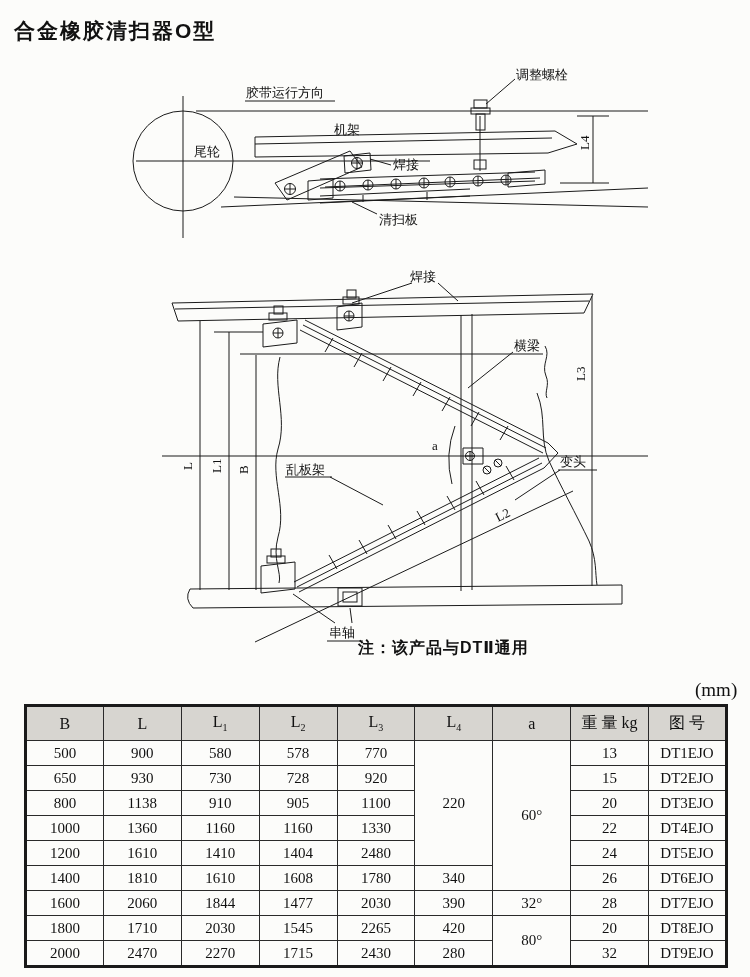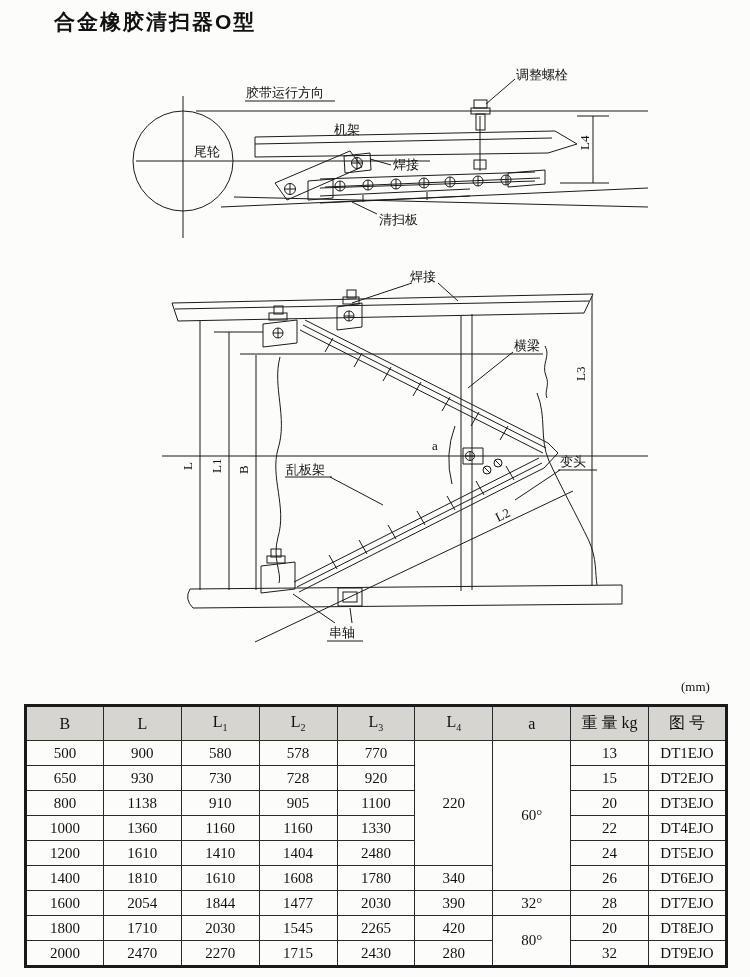--- a/index.html
+++ b/index.html
@@ -1,24 +1,24 @@
 <!DOCTYPE html>
 <html><head>
 <meta charset="utf-8">
 <style>
   html,body{margin:0;padding:0;background:#efefef;}
   .sheet{position:relative;width:750px;height:977px;background:#fcfcfa;overflow:hidden;
          font-family:"Liberation Sans","DejaVu Sans",sans-serif;color:#111;}
-  .title{position:absolute;left:14px;top:8px;font-size:21px;font-weight:bold;letter-spacing:2px;margin-left:40px;}
+  .title{position:absolute;left:14px;top:17px;font-size:21px;font-weight:bold;letter-spacing:2px;}
   .diagrams{position:absolute;left:0;top:0;width:750px;height:680px;}
   .diagrams .ln{stroke:#1b1b1b;stroke-width:1;fill:none;}
   .diagrams text{fill:#111;font-family:"Liberation Sans","DejaVu Sans",sans-serif;font-size:13px;}
   .diagrams text.dim{font-family:"Liberation Serif","DejaVu Serif",serif;font-size:13px;}
   .note{position:absolute;left:358px;top:638px;font-size:16px;font-weight:600;letter-spacing:1px;}
-  .unit{position:absolute;left:681px;top:679px;font-size:13px;
+  .unit{position:absolute;left:695px;top:679px;font-size:19px;
         font-family:"Liberation Serif","DejaVu Serif",serif;}
   table.spec{position:absolute;left:24px;top:704px;width:704px;border-collapse:collapse;
              table-layout:fixed;border:3px solid #1a1a1a;
              font-family:"Liberation Serif","DejaVu Serif",serif;font-size:15px;}
   table.spec th{background:#d7d5d0;height:33px;font-weight:normal;font-size:16px;}
   table.spec td{height:24px;text-align:center;}
   table.spec th,table.spec td{border:1px solid #2a2a2a;padding:0;text-align:center;}
   table.spec sub{font-size:10px;}
 </style>
 </head>
@@ -208,20 +208,21 @@
       <text x="560" y="466">变头</text>
       <text x="329" y="637">串轴</text>
       <text class="dim" transform="rotate(-90 192 470)" x="192" y="470" font-size="12">L</text>
       <text class="dim" transform="rotate(-90 221 473)" x="221" y="473" font-size="12">L1</text>
       <text class="dim" transform="rotate(-90 248 474)" x="248" y="474" font-size="12">B</text>
       <text class="dim" transform="rotate(-26 498 522)" x="498" y="522">L2</text>
       <text class="dim" transform="rotate(-90 585 381)" x="585" y="381">L3</text>
     </g>
   </svg>
 
+  <div class="note">注：该产品与DTⅡ通用</div>
   <div class="unit">(mm)</div>
 
   <table class="spec">
     <thead>
       <tr>
         <th><span>B</span></th>
         <th><span>L</span></th>
         <th><span>L</span><sub>1</sub></th>
         <th><span>L</span><sub>2</sub></th>
         <th><span>L</span><sub>3</sub></th>
@@ -284,21 +285,21 @@
         <td>1810</td>
         <td>1610</td>
         <td>1608</td>
         <td>1780</td>
         <td>340</td>
         <td>26</td>
         <td>DT6EJO</td>
       </tr>
       <tr>
         <td>1600</td>
-        <td>2054</td>
+        <td>2060</td>
         <td>1844</td>
         <td>1477</td>
         <td>2030</td>
         <td>390</td>
         <td>32°</td>
         <td>28</td>
         <td>DT7EJO</td>
       </tr>
       <tr>
         <td>1800</td>

